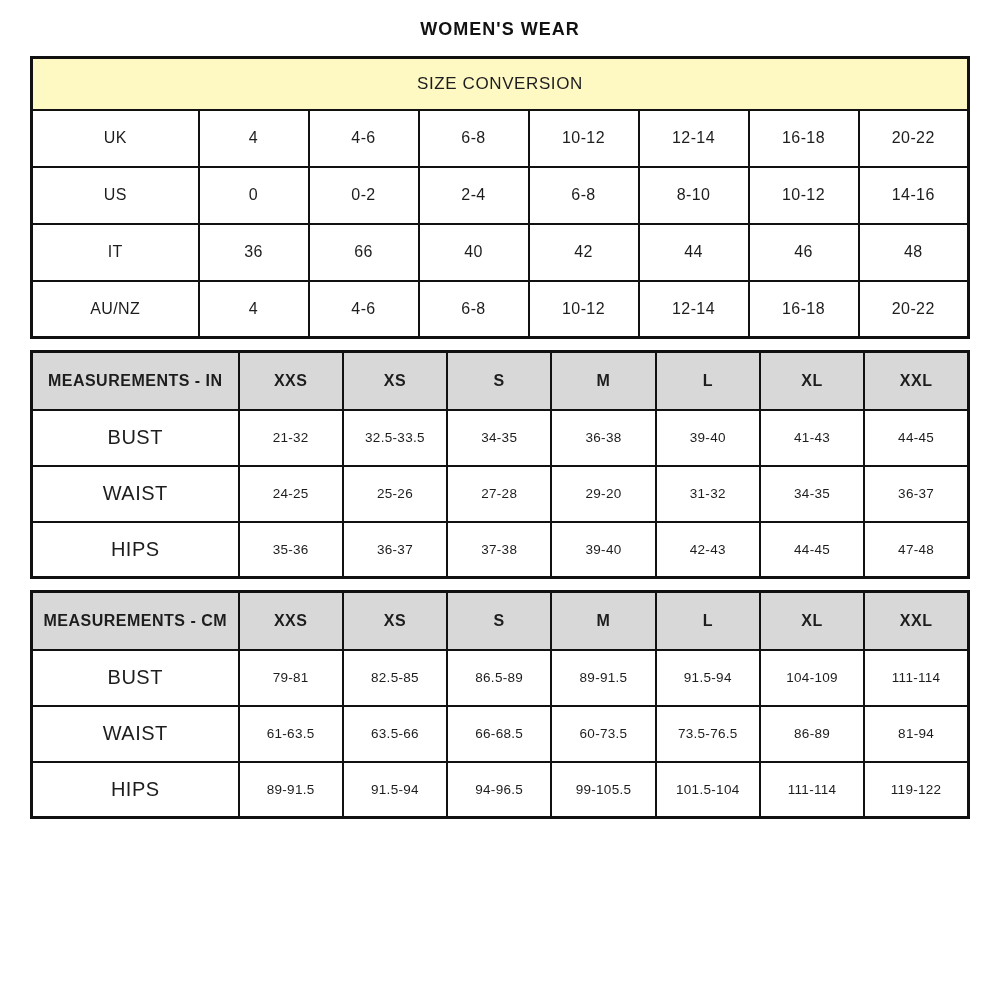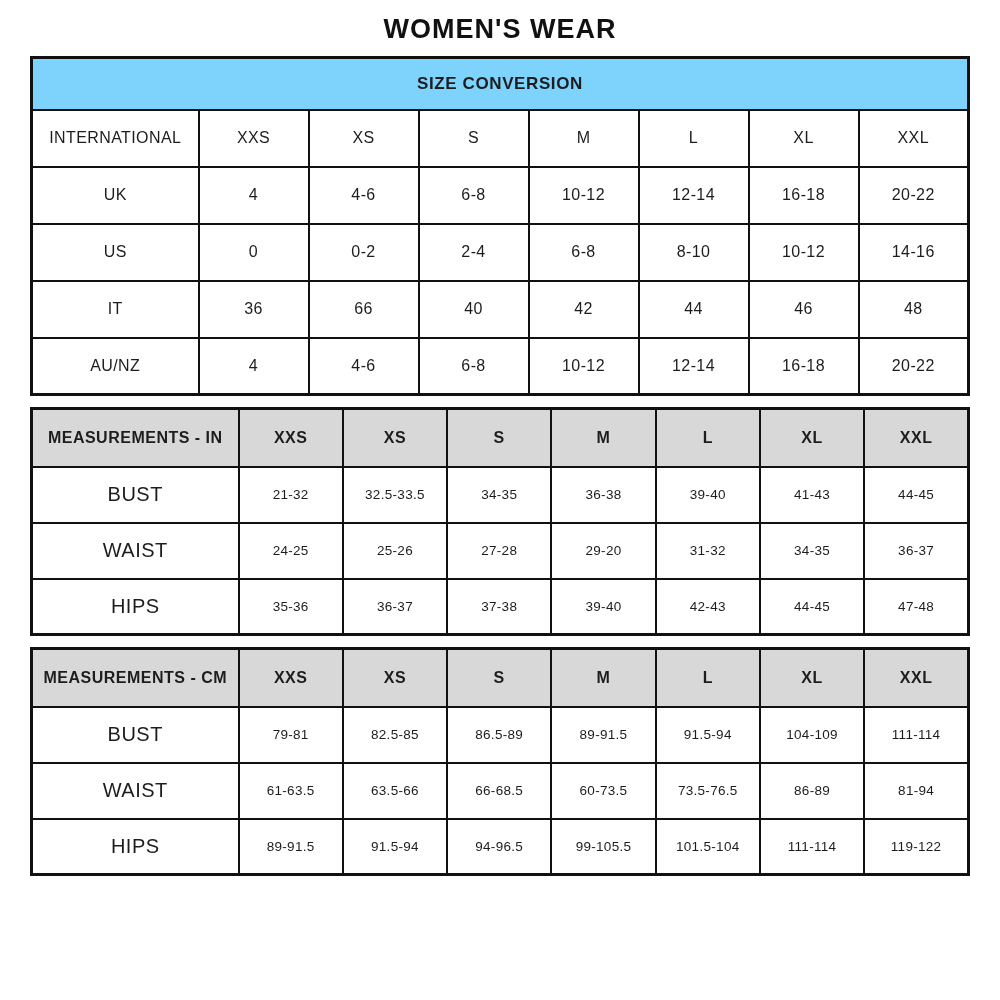--- a/index.html
+++ b/index.html
@@ -8,21 +8,21 @@
     width: 1000px; height: 1000px;
     background: #ffffff;
     font-family: "Liberation Sans", sans-serif;
     color: #1d1d1f;
   }
   .page { width: 1000px; height: 1000px; padding: 0 30px; overflow: hidden; }
 
   .page-title {
     margin: 13px 0 0 0;
     text-align: center;
-    font-size: 27px;
+    font-size: 18px;
     font-weight: bold;
     letter-spacing: 1px;
     line-height: 32px;
     color: #111;
   }
 
   table {
     width: 940px;
     border-collapse: collapse;
     table-layout: fixed;
@@ -35,23 +35,23 @@
     padding: 0;
     overflow: hidden;
   }
 
   
   .tbl-size { margin-top: 11px; }
   .tbl-size col.lbl  { width: 167px; }
   .tbl-size tr       { height: 57px; }
   .tbl-size tr.banner{ height: 52px; }
   .banner th {
-    background: #7dd3fc;
+    background: #fef9c3;
     font-size: 17px;
-    font-weight: bold;
+    font-weight: normal;
     letter-spacing: 0.6px;
   }
   .tbl-size td { font-size: 16px; letter-spacing: 0.4px; }
 
   
   .tbl-meas { margin-top: 11px; }
   .tbl-meas col.lbl { width: 207px; }
   .tbl-meas tr      { height: 56px; }
   .tbl-meas tr.cols { height: 58px; }
   .tbl-meas tr.cols th {
@@ -77,30 +77,20 @@
         <col>
         <col>
         <col>
         <col>
         <col>
         <col>
       </colgroup>
     <tbody>
         <tr class="banner">
       <th colspan="8">SIZE CONVERSION</th>
-    </tr>
-    <tr>
-      <td>INTERNATIONAL</td>
-      <td>XXS</td>
-      <td>XS</td>
-      <td>S</td>
-      <td>M</td>
-      <td>L</td>
-      <td>XL</td>
-      <td>XXL</td>
     </tr>
     <tr>
       <td>UK</td>
       <td>4</td>
       <td>4-6</td>
       <td>6-8</td>
       <td>10-12</td>
       <td>12-14</td>
       <td>16-18</td>
       <td>20-22</td>

